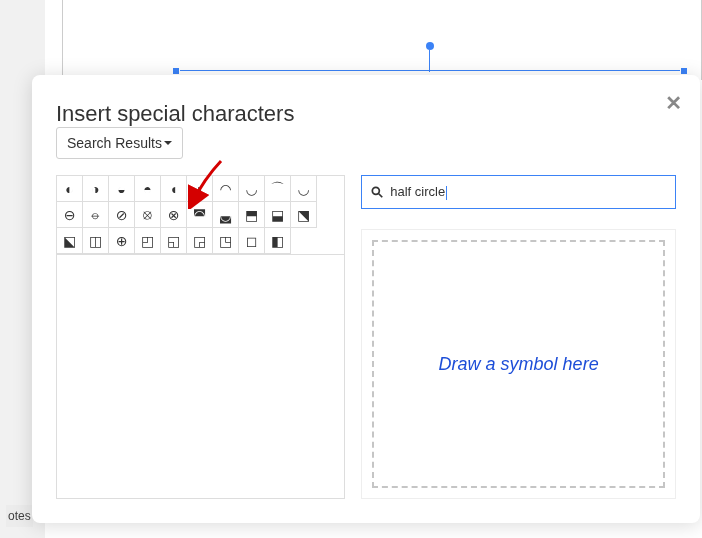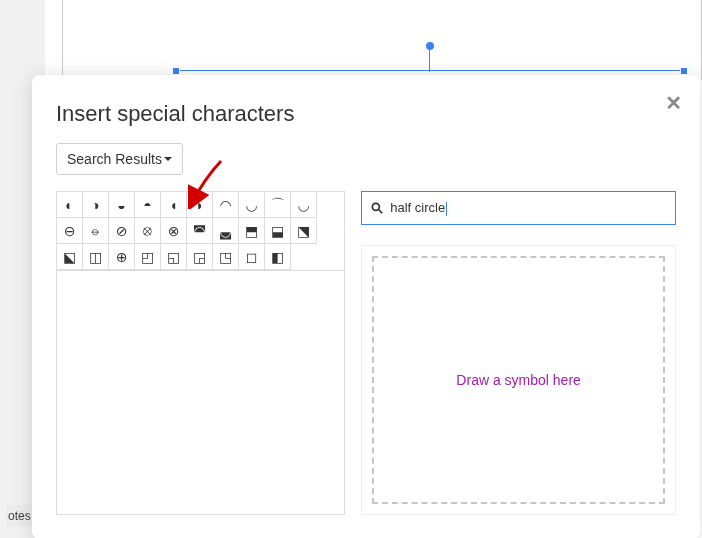--- a/index.html
+++ b/index.html
@@ -89,21 +89,20 @@
       right: 18px;
       font-size: 20px;
       color: #888;
       cursor: pointer;
       font-weight: bold;
     }
     .dialog-title {
       font-size: 22px;
       color: #333;
       margin-top: 10px;
-      margin-bottom: 16px;
     }
     .dropdown {
       display: inline-flex;
       align-items: center;
       border: 1px solid #d0d0d0;
       border-radius: 3px;
       padding: 7px 10px;
       font-size: 14px;
       color: #333;
       cursor: pointer;
@@ -190,22 +189,23 @@
     }
     .draw-inner {
       border: 2px dashed #c5c5c5;
       width: 100%;
       height: 100%;
       display: flex;
       align-items: center;
       justify-content: center;
     }
     .draw-text {
-      color: #a21caf;
-      font-size: 14px;
+      color: #1d4ed8;
+      font-size: 18px;
+      font-style: italic;
     }
     .annotation-arrow {
       position: absolute;
       top: 159px;
       left: 186px;
       width: 40px;
       height: 50px;
       pointer-events: none;
     }
   </style>

